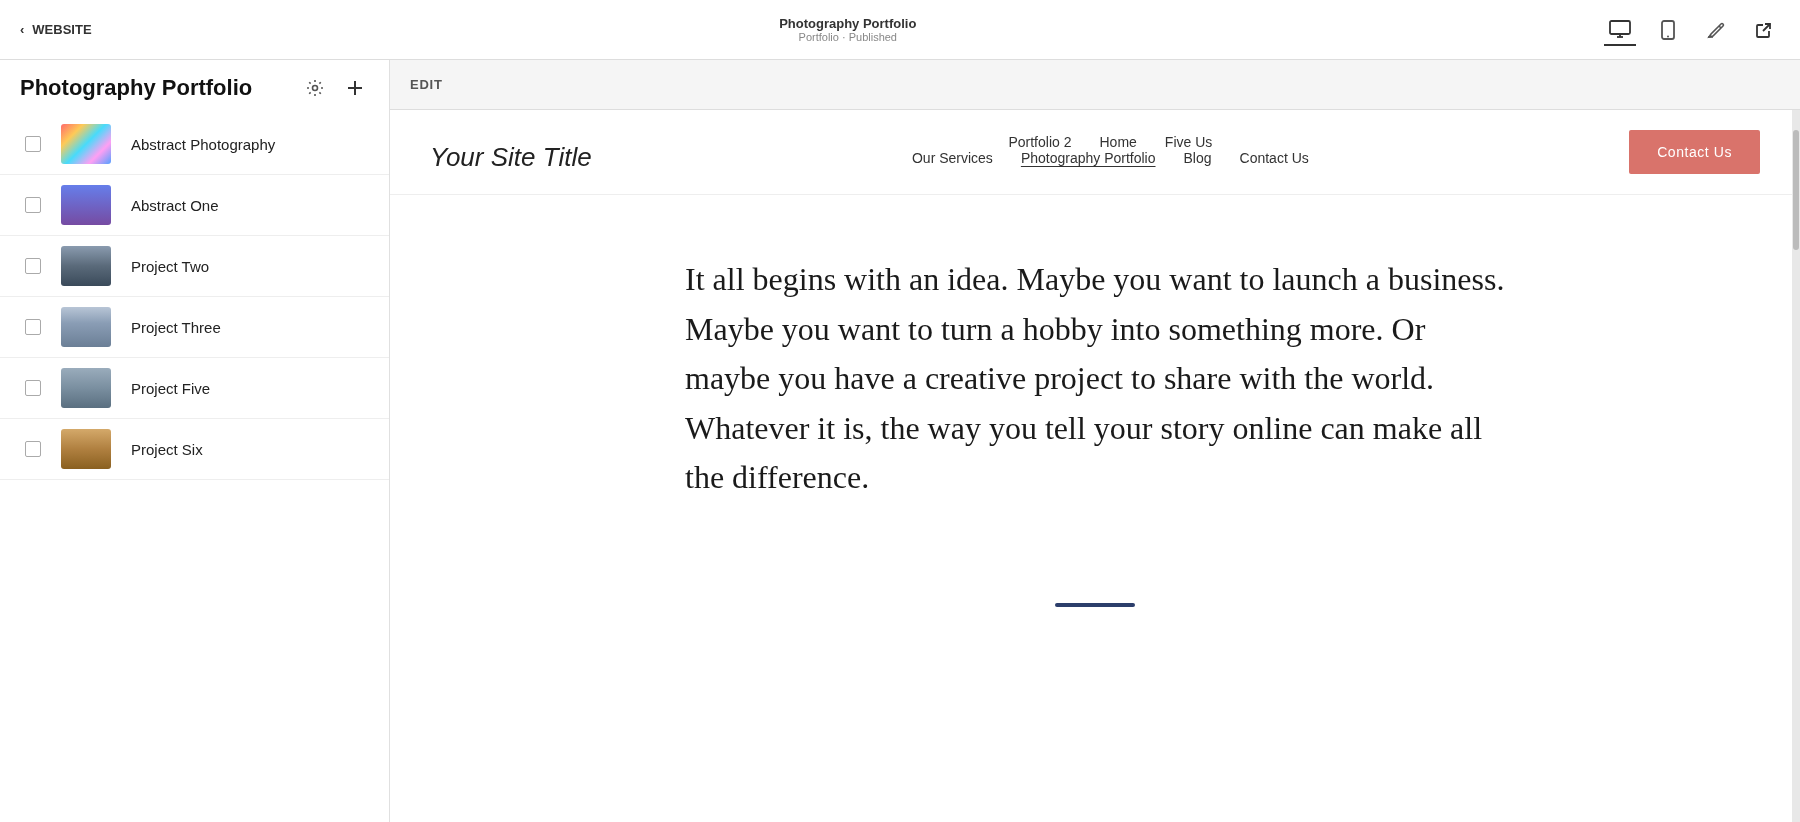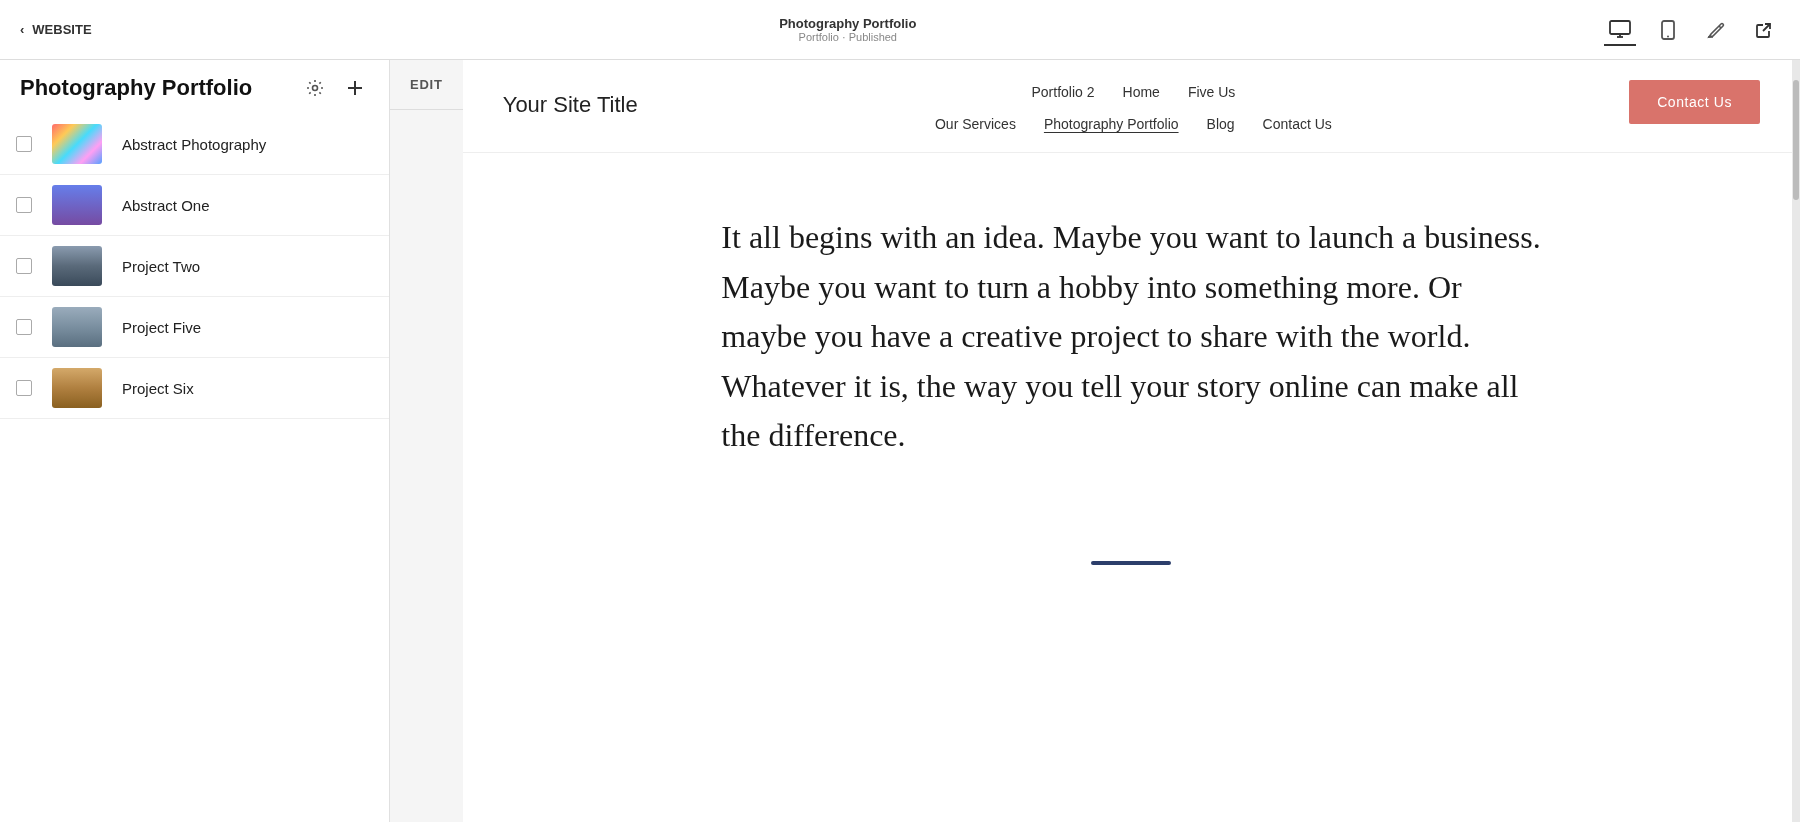--- a/index.html
+++ b/index.html
@@ -102,21 +102,21 @@
       font-size: 18px;
     }
 
     
     .sidebar-list {
       padding: 4px 0;
     }
     .sidebar-item {
       display: flex;
       align-items: center;
-      padding: 10px 16px;
+      padding: 10px 25px;
       border-bottom: 1px solid #eee;
       cursor: pointer;
       gap: 20px;
     }
     .sidebar-checkbox {
       width: 16px;
       height: 16px;
       border: 1.5px solid #aaa;
       border-radius: 2px;
       flex-shrink: 0;
@@ -143,20 +143,21 @@
     .sidebar-item-label {
       font-size: 15px;
       color: #222;
     }
 
     
     .preview-area {
       flex: 1;
       background: #f5f5f5;
       display: flex;
+      flex-direction: column;
       overflow: hidden;
       position: relative;
     }
 
     
     .edit-bar {
       height: 50px;
       background: #f5f5f5;
       border-bottom: 1px solid #ddd;
       display: flex;
@@ -181,29 +182,30 @@
 
     
     .preview-nav {
       display: flex;
       align-items: flex-start;
       justify-content: space-between;
       padding: 24px 40px 20px;
       border-bottom: 1px solid #eee;
     }
     .preview-site-title {
-      font-size: 22px;
+      font-size: 26px;
+      font-style: italic;
       color: #222;
       padding-top: 8px;
     }
     .preview-nav-links {
       display: flex;
       flex-direction: column;
       align-items: center;
-      gap: 16px;
+      gap: 0;
     }
     .preview-nav-row {
       display: flex;
       gap: 28px;
       align-items: center;
     }
     .preview-nav-link {
       font-size: 14px;
       color: #333;
       cursor: pointer;
@@ -347,20 +349,25 @@
         <div class="sidebar-thumb thumb-one"></div>
         <span class="sidebar-item-label">Abstract One</span>
       </div>
 
       <div class="sidebar-item">
         <div class="sidebar-checkbox"></div>
         <div class="sidebar-thumb thumb-two"></div>
         <span class="sidebar-item-label">Project Two</span>
       </div>
 
+      <div class="sidebar-item">
+        <div class="sidebar-checkbox"></div>
+        <div class="sidebar-thumb thumb-three"></div>
+        <span class="sidebar-item-label">Project Three</span>
+      </div>
 
 
       <div class="sidebar-item">
         <div class="sidebar-checkbox"></div>
         <div class="sidebar-thumb thumb-five"></div>
         <span class="sidebar-item-label">Project Five</span>
       </div>
 
       <div class="sidebar-item">
         <div class="sidebar-checkbox"></div>

